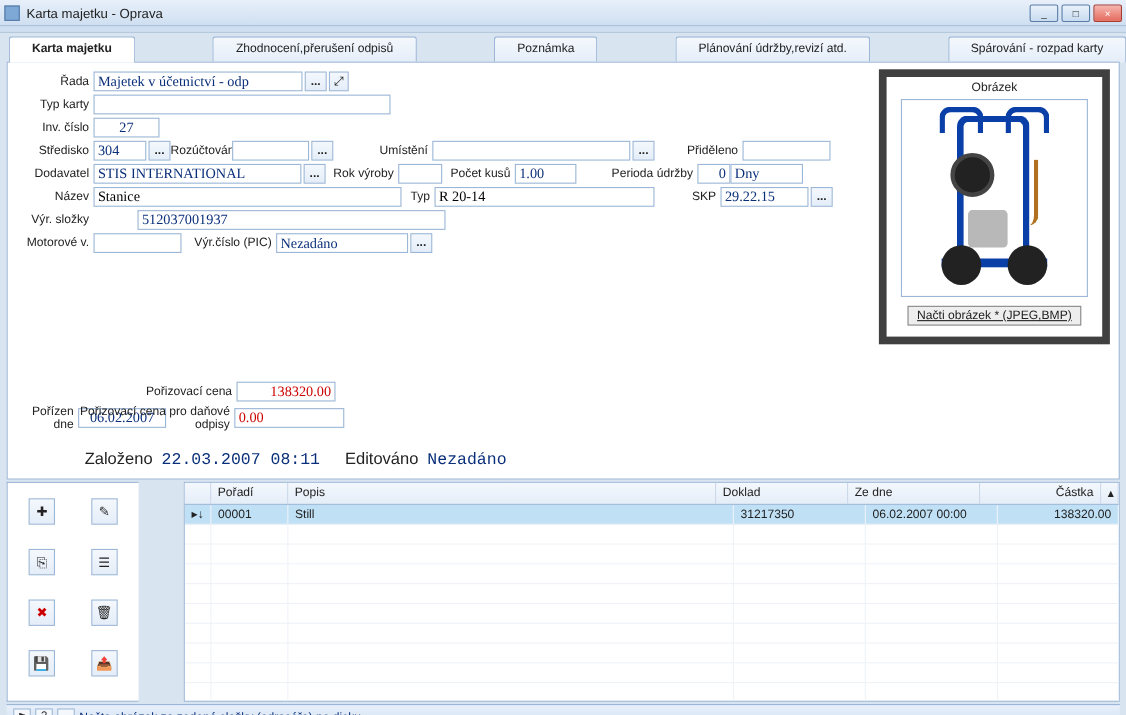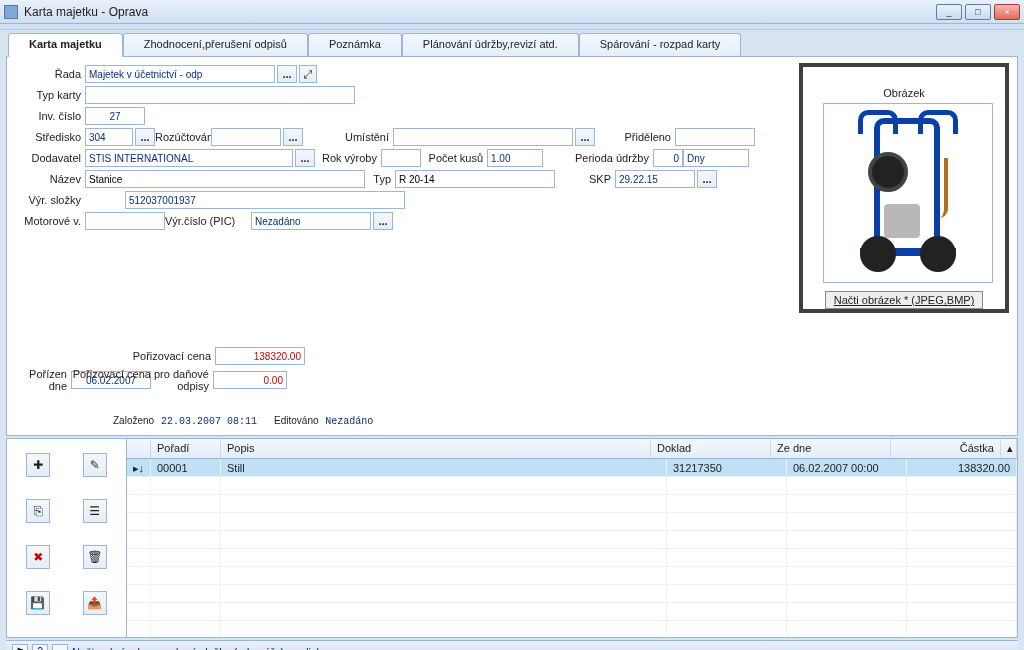--- a/index.html
+++ b/index.html
@@ -22,48 +22,48 @@
     padding: 0 4px;
   }
   .titlebar .window-icon { width:14px; height:14px; background:#7ea9d6; border:1px solid #537aa6; margin-right:6px;}
   .titlebar-title { flex:1; font-size:12px; }
   .win-buttons { display:flex; gap:3px; margin-left:auto; }
   .win-btn { width:26px; height:16px; border:1px solid #5a7da8; background:linear-gradient(#eaf2fb,#c8dbf0); font-size:9px; display:flex; align-items:center; justify-content:center; border-radius:2px; cursor:pointer;}
   .win-btn.close { background:linear-gradient(#f7b6af,#e46a5e); border-color:#a83b30; color:#fff;}
 
   .top-shadow { height:6px; background:#cfdff1; border-bottom:1px solid #b6c8de;}
 
-  .tabs { display:flex; margin-top:2px; height:24px; padding-left:8px; }
+  .tabs { display:flex; margin-top:2px; height:24px; padding-left:8px;justify-content:space-between; }
   .tab { border:1px solid #9bb6d6; border-bottom:none; background:linear-gradient(#f4f8fd,#e4edf8); padding:4px 20px; margin-right:0px; border-radius:3px 3px 0 0; cursor:pointer; position:relative; top:1px;}
   .tab.active { background:#fff; font-weight:bold; z-index:2; }
 
   .form-area {
     background:#fff;
     border:1px solid #9bb6d6;
     margin:0 6px;
     padding:8px 8px 4px 8px;
     position:relative;
     height: 380px;
   }
 
   .row { display:flex; align-items:center; margin-bottom:3px; }
   .lbl { width:70px; text-align:right; padding-right:4px; }
 
   input.txt, .sel {
-    height:18px; border:1px solid #9bb6d6; background:#fff; font-family:Liberation Sans, sans-serif; font-size:10px; padding:0 3px; color:#0a2f7a;
+    height:18px; border:1px solid #9bb6d6; background:#fff; font-family:Liberation Serif, serif; font-size:13px; padding:0 3px; color:#0a2f7a;
   }
   .txt.red { color:#c00; }
   .txt.blue { color:#0a2f7a; }
   .sel { appearance:none; padding-right:14px; background-image:linear-gradient(45deg,transparent 50%,#555 50%),linear-gradient(135deg,#555 50%,transparent 50%); background-position: calc(100% - 9px) 7px, calc(100% - 5px) 7px; background-size:4px 4px; background-repeat:no-repeat;}
   .ellipsis { width:20px; height:18px; border:1px solid #9bb6d6; background:linear-gradient(#f4f8fd,#e4edf8); font-weight:bold; cursor:pointer; display:inline-flex; align-items:center; justify-content:center; margin-left:2px;}
   .iconbtn { width:18px; height:18px; border:1px solid #9bb6d6; background:linear-gradient(#f4f8fd,#e4edf8); cursor:pointer; display:inline-flex; align-items:center; justify-content:center; margin-left:2px;}
 
   .image-panel {
     position:absolute; right:8px; top:6px; width:210px; height:250px;
-    border:4px solid #404040; text-align:center; padding:20px; background:#fff;
+    border:7px solid #404040; text-align:center; padding:4px; background:#fff;
   }
   .image-panel .caption { font-size:11px; margin-bottom:4px; }
   .image-panel .image-box {
     width:170px; height:180px; margin:2px auto; border:1px solid #9bb6d6; background:#fff; position:relative; overflow:hidden;
   }
   
   .machine .frame { position:absolute; left:50px; top:14px; width:66px; height:130px; border:6px solid #0a3fa8; border-radius:10px 10px 0 0; border-bottom:none;}
   .machine .handle { position:absolute; left:34px; top:6px; width:40px; height:24px; border:5px solid #0a3fa8; border-bottom:none; border-radius:10px 10px 0 0;}
   .machine .handle2 { position:absolute; right:34px; top:6px; width:40px; height:24px; border:5px solid #0a3fa8; border-bottom:none; border-radius:10px 10px 0 0;}
   .machine .wheel { position:absolute; width:36px; height:36px; border-radius:50%; background:#222; bottom:10px;}
@@ -71,29 +71,29 @@
   .machine .motor { position:absolute; left:60px; top:100px; width:36px; height:34px; background:#b8b8b8; border-radius:4px;}
   .machine .drum { position:absolute; left:44px; top:48px; width:40px; height:40px; background:#222; border-radius:50%; border:4px solid #444;}
   .machine .base { position:absolute; left:36px; bottom:26px; width:96px; height:8px; background:#0a3fa8;}
   .machine .hose { position:absolute; right:44px; top:54px; width:18px; height:60px; border-right:4px solid #b07020; border-radius:0 0 10px 10px;}
   .load-img-btn { display:inline-block; margin-top:6px; padding:2px 8px; background:#eee; border:1px solid #888; text-decoration:underline; font-weight:normal; cursor:pointer; }
 
   .mid-info { position:absolute; left:8px; bottom:40px; }
   .mid-info .row { margin-bottom:3px; }
   .mid-info .lbl2 { width:200px; text-align:right; padding-right:4px; display:inline-block;}
 
-  .meta-line { position:absolute; left:70px; bottom:8px; font-size:10px;margin-left:36px; }
+  .meta-line { position:absolute; left:70px; bottom:8px; font-size:15px; }
   .meta-line .blue { color:#0a2f7a; font-family:"Courier New",monospace; margin:0 6px 0 4px;}
 
   
   .lower { display:flex; margin:2px 6px 0 6px; height: 200px; }
   .toolbar-vert { width:120px; background:#fff; border:1px solid #9bb6d6; border-right:none; padding:6px; display:grid; grid-template-columns:1fr 1fr; grid-auto-rows:40px; gap:6px; }
   .toolbar-vert .ibtn { width:24px; height:24px; margin:auto; border:1px solid #9bb6d6; background:linear-gradient(#f4f8fd,#e4edf8); cursor:pointer; display:flex; align-items:center; justify-content:center; font-size:12px;}
 
-  .grid-wrap { flex:1; background:#fff; border:1px solid #9bb6d6; display:flex; flex-direction:column;}
+  .grid-wrap { flex:1; background:#fff; border:1px solid #9bb6d6; display:flex; flex-direction:column;margin-left:41px;}
   .grid-head { display:flex; background:linear-gradient(#f4f8fd,#e4edf8); border-bottom:1px solid #9bb6d6; font-size:11px;}
   .gh { border-right:1px solid #cdd9ea; padding:3px 6px; }
   .gh.indicator{width:24px;}
   .gh.poradi{width:70px;} .gh.popis{flex:1;} .gh.doklad{width:120px;} .gh.zedne{width:120px;} .gh.castka{width:110px;text-align:right;} .gh.scroll{width:16px;}
   .grid-body { flex:1; overflow:auto; position:relative;}
   .grow { display:flex; height:18px; border-bottom:1px solid #eef2f8; font-size:11px; align-items:center;}
   .grow.selected { background:#bfe0f5; }
   .gc { border-right:1px solid #eef2f8; padding:0 6px; height:18px; line-height:18px;}
   .gc.indicator{width:24px; display:flex; align-items:center; justify-content:center;}
   .gc.poradi{width:70px;} .gc.popis{flex:1;} .gc.doklad{width:120px;} .gc.zedne{width:120px;} .gc.castka{width:110px;text-align:right;}
@@ -152,64 +152,64 @@
     <span class="ellipsis">...</span>
     <span style="width:90px; text-align:right; padding-right:4px">Umístění</span>
     <input class="txt sel" style="width: 180px;" value="">
     <span class="ellipsis">...</span>
     <span style="width:80px; text-align:right; padding-right:4px">Přiděleno</span>
     <input class="txt sel" style="width: 80px;" value="">
   </div>
 
   <div class="row">
     <span class="lbl">Dodavatel</span>
-    <input class="txt sel blue" style="width: 208px;" value="STIS INTERNATIONAL">
+    <input class="txt sel blue" style="width: 189px;" value="STIS INTERNATIONAL">
     <span class="ellipsis">...</span>
     <span style="width:66px; text-align:right; padding-right:4px">Rok výroby</span>
     <input class="txt" style="width: 40px;" value="">
     <span style="width:66px; text-align:right; padding-right:4px">Počet kusů</span>
     <input class="txt blue" style="width: 56px; " value="1.00">
     <span style="width:110px; text-align:right; padding-right:4px">Perioda údržby</span>
     <input class="txt blue" style="width: 30px; text-align: right;" value="0">
     <input class="txt sel blue" style="width: 66px;" value="Dny">
   </div>
 
   <div class="row">
     <span class="lbl">Název</span>
     <input class="txt" style="width: 280px; color: rgb(0, 0, 0);" value="Stanice">
     <span style="width:30px; text-align:right; padding-right:4px">Typ</span>
-    <input class="txt" style="width: 160px; color: rgb(0, 0, 0);" value="R 20-14">
+    <input class="txt" style="width: 200px; color: rgb(0, 0, 0);" value="R 20-14">
     <span style="width:60px; text-align:right; padding-right:4px">SKP</span>
     <input class="txt blue" style="width: 80px;" value="29.22.15">
     <span class="ellipsis">...</span>
   </div>
 
   <div class="row">
     <span class="lbl">Výr. složky</span>
     <input class="txt blue" style="width: 280px; margin-left: 40px;" value="512037001937">
   </div>
 
   <div class="row">
     <span class="lbl">Motorové v.</span>
     <input class="txt sel" style="width: 80px;" value="">
-    <span style="width:86px; text-align:left; padding-right:4px">Výr.číslo (PIC)</span>
+    <span style="width:86px; text-align:right; padding-right:4px">Výr.číslo (PIC)</span>
     <input class="txt blue" style="width: 120px;" value="Nezadáno">
     <span class="ellipsis">...</span>
   </div>
 
   <div class="mid-info">
     <div class="row">
       <span class="lbl2">Pořizovací cena</span>
       <input class="txt red" style="width: 90px; text-align: right;" value="138320.00">
     </div>
     <div class="row">
       <span style="width:56px; text-align:right; padding-right:4px">Pořízen dne</span>
       <input class="txt blue" style="width: 80px; text-align: center;" value="06.02.2007">
       <span style="width:172px; text-align:right; padding-right:4px; margin-left:-110px">Pořizovací cena pro daňové odpisy</span>
-      <input class="txt red" style="width: 74px; text-align: right;" value="0.00">
+      <input class="txt red" style="width: 100px; text-align: left;" value="0.00">
     </div>
   </div>
 
   <div class="meta-line">
     <span>Založeno</span>
     <span class="blue">22.03.2007 08:11</span>
     &nbsp;&nbsp;
     <span>Editováno</span>
     <span class="blue">Nezadáno</span>
   </div>

